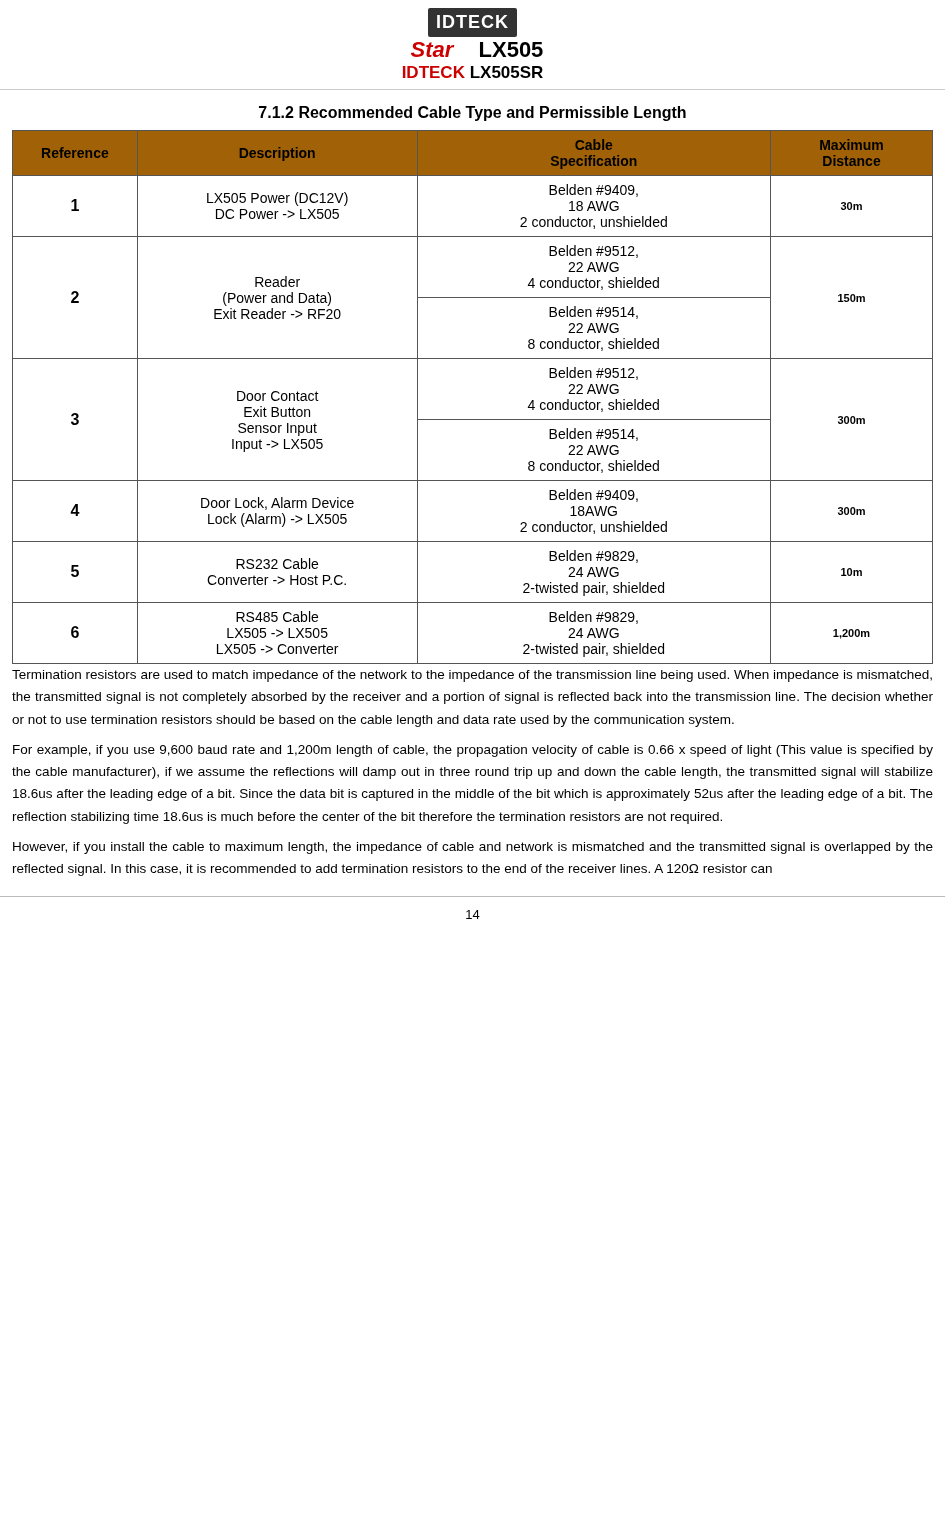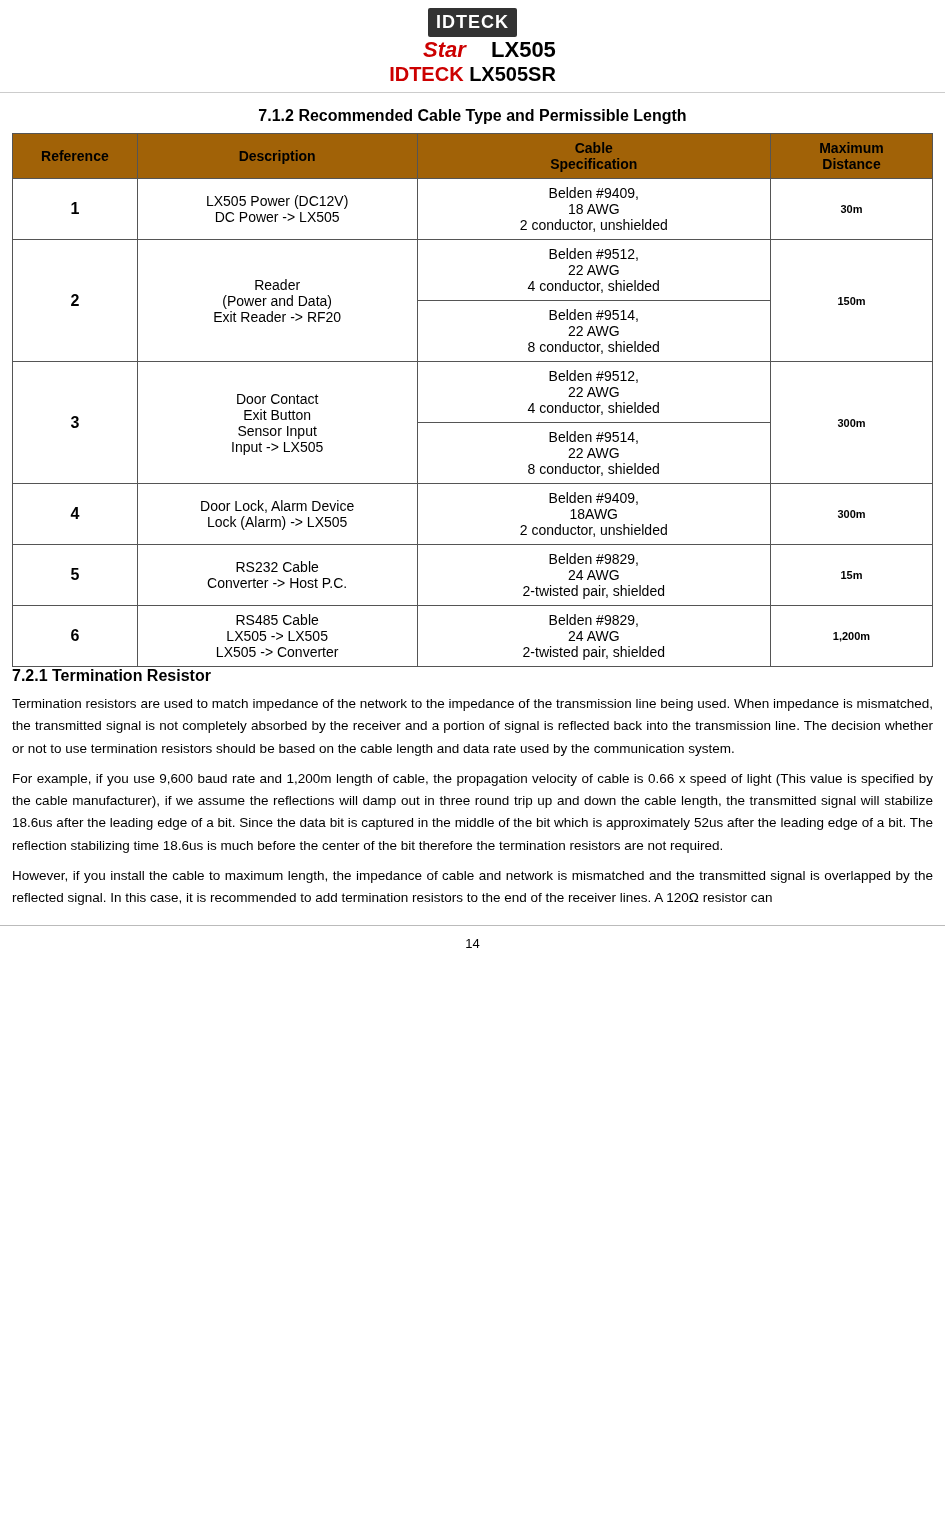--- a/index.html
+++ b/index.html
@@ -43,21 +43,21 @@
       font-size: 22px;
       font-weight: bold;
       color: #000;
     }
     .star-lx505 .star {
       color: #c00;
       font-style: italic;
       margin-right: 19px;
     }
     .idteck-lx505sr {
-      font-size: 20px;
+      font-size: 17px;
       font-weight: bold;
       color: #000;
     }
     .idteck-lx505sr .idteck-red {
       color: #c00;
       font-weight: bold;
     }
 
     
     .section-title {
@@ -214,35 +214,34 @@
         <td class="ref-col">4</td>
         <td class="desc-col">Door Lock, Alarm Device<br>Lock (Alarm) -&gt; LX505</td>
         <td class="spec-col">Belden #9409,<br>18AWG<br>2 conductor, unshielded</td>
         <td class="dist-col">300m</td>
       </tr>
 
       <tr>
         <td class="ref-col">5</td>
         <td class="desc-col">RS232 Cable<br>Converter -&gt; Host P.C.</td>
         <td class="spec-col">Belden #9829,<br>24 AWG<br>2-twisted pair, shielded</td>
-        <td class="dist-col">15m</td>
+        <td class="dist-col">10m</td>
       </tr>
 
       <tr>
         <td class="ref-col">6</td>
         <td class="desc-col">RS485 Cable<br>LX505 -&gt; LX505<br>LX505 -&gt; Converter</td>
         <td class="spec-col">Belden #9829,<br>24 AWG<br>2-twisted pair, shielded</td>
         <td class="dist-col">1,200m</td>
       </tr>
     </tbody>
   </table>
 
 
   <div>
-    <div class="section-721-title">7.2.1 Termination Resistor</div>
     <div class="body-text">
       <p>Termination resistors are used to match impedance of the network to the impedance of the transmission line being used. When impedance is mismatched, the transmitted signal is not completely absorbed by the receiver and a portion of signal is reflected back into the transmission line. The decision whether or not to use termination resistors should be based on the cable length and data rate used by the communication system.</p>
       <p>For example, if you use 9,600 baud rate and 1,200m length of cable, the propagation velocity of cable is 0.66 x speed of light (This value is specified by the cable manufacturer), if we assume the reflections will damp out in three round trip up and down the cable length, the transmitted signal will stabilize 18.6us after the leading edge of a bit. Since the data bit is captured in the middle of the bit which is approximately 52us after the leading edge of a bit. The reflection stabilizing time 18.6us is much before the center of the bit therefore the termination resistors are not required.</p>
       <p>However, if you install the cable to maximum length, the impedance of cable and network is mismatched and the transmitted signal is overlapped by the reflected signal. In this case, it is recommended to add termination resistors to the end of the receiver lines. A 120Ω resistor can</p>
     </div>
   </div>
 
 </div>
 
 <div class="page-number">14</div>

